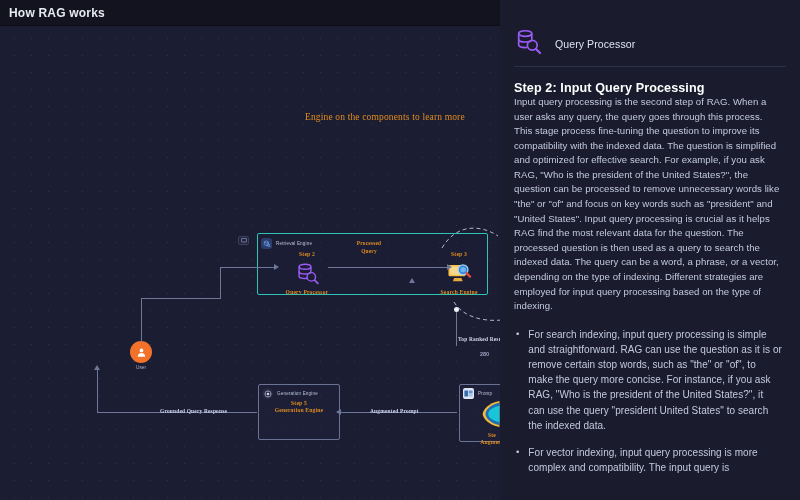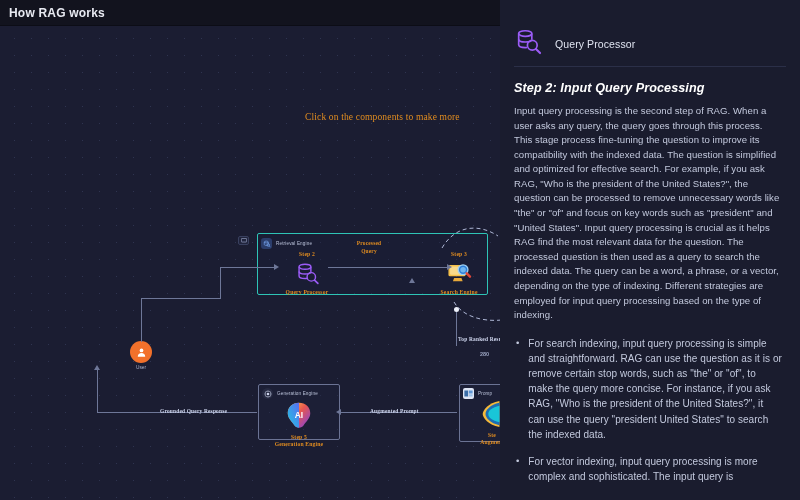--- a/index.html
+++ b/index.html
@@ -123,21 +123,21 @@
   }
   .panel-head-title {
     color: #dfe3f0; font-size: 10.5px; letter-spacing: .1px;
   }
   .panel-divider {
     height: 1px; background: #2b2f48; margin: 0 14px;
   }
   .panel-body { padding: 14px 18px 0 14px; }
   .panel-h2 {
     color: #ffffff; font-size: 12.6px; font-weight: 700;
-    letter-spacing: .1px; margin-bottom: 9px; font-style: italic;
+    letter-spacing: .1px; 
   }
   .panel-p {
     color: #c3c9dd; font-size: 9.6px; line-height: 1.52;
     letter-spacing: .05px; margin-bottom: 13px;
   }
   .bullet {
     display: flex; gap: 9px; margin-bottom: 12px;
   }
   .bullet .dot { color: #c3c9dd; font-size: 9.6px; line-height: 1.52; padding-left: 2px; }
   .bullet .txt { color: #c3c9dd; font-size: 10px; line-height: 1.52; letter-spacing: .05px; }
@@ -146,21 +146,21 @@
 <body>
 
 <div id="app">
 
   <div class="topbar">
     <span class="topbar-title">How RAG works</span>
   </div>
 
   <div class="canvas">
 
-    <span class="hint">Click on the components to make more</span>
+    <span class="hint">Engine on the components to learn more</span>
 
     <div class="grp" style="left:257px; top:207px; width:231px; height:62px;"></div>
     <div class="grp-label" style="left:261px; top:212px;">
       <span class="grp-badge" style="background:#2b3d6b;">
         <svg width="8" height="8" viewBox="0 0 16 16" fill="none" aria-hidden="true">
           <ellipse cx="6.5" cy="4" rx="4" ry="1.8" stroke="#7fb2ff" stroke-width="1.2"></ellipse>
           <path d="M2.5 4v5c0 1 1.8 1.8 4 1.8s4-.8 4-1.8V4" stroke="#7fb2ff" stroke-width="1.2"></path>
           <circle cx="10.5" cy="10" r="2.6" stroke="#7fb2ff" stroke-width="1.2"></circle>
           <path d="M12.4 11.9l2 2" stroke="#7fb2ff" stroke-width="1.2" stroke-linecap="round"></path>
         </svg>
@@ -245,38 +245,20 @@
         <svg width="8" height="8" viewBox="0 0 16 16" aria-hidden="true">
           <circle cx="8" cy="8" r="6.2" stroke="#cfd6ee" stroke-width="1.1" fill="none"></circle>
           <circle cx="8" cy="8" r="2.6" fill="#cfd6ee"></circle>
           <path d="M8 1.8v2.2M8 12v2.2M1.8 8h2.2M12 8h2.2" stroke="#cfd6ee" stroke-width="1"></path>
         </svg>
       </span>
       <span>Generation Engine</span>
     </div>
 
     <div class="node" style="left:259px; top:372px; width:80px;">
-      <div class="glyph" style="height:34px;">
-        <svg width="30" height="30" viewBox="0 0 32 32" aria-hidden="true">
-          <defs>
-            <linearGradient id="gemg" x1="0" y1="0" x2="1" y2="1">
-              <stop offset="0%" stop-color="#ffd24d"></stop>
-              <stop offset="45%" stop-color="#e8574f"></stop>
-              <stop offset="100%" stop-color="#7b3fe4"></stop>
-            </linearGradient>
-            <linearGradient id="gemb" x1="0" y1="1" x2="1" y2="0">
-              <stop offset="0%" stop-color="#1fc8e3"></stop>
-              <stop offset="100%" stop-color="#5a6cf0"></stop>
-            </linearGradient>
-          </defs>
-          <path d="M16 3c7 0 12 5 12 11 0 6-5 9-7 13-1.7 3.3-8.3 3.3-10 0C9 23 4 20 4 14 4 8 9 3 16 3z" fill="url(#gemg)"></path>
-          <path d="M16 3C9 3 4 8 4 14c0 6 5 9 7 13 .9 1.7 3.1 2.5 5 2.5V3z" fill="url(#gemb)"></path>
-          <text x="16" y="19" font-size="9" font-weight="bold" fill="#ffffff" text-anchor="middle" font-family="Liberation Sans, sans-serif">AI</text>
-        </svg>
-      </div>
       <div class="name" style="margin-top:2px;">Step 5</div>
       <div class="name">Generation Engine</div>
     </div>
 
     <div class="edge h" style="left:97px; top:386px; width:160px;"></div>
     <div class="edge v" style="left:97px; top:344px; height:43px;"></div>
     <div class="arrowhead up" style="left:94px; top:339px;"></div>
     <div class="edge-label blue" style="left:160px; top:381px;">Grounded Query Response</div>
 
     <div class="edge h" style="left:341px; top:386px; width:116px;"></div>
@@ -330,19 +312,19 @@
       <div class="panel-h2">Step 2: Input Query Processing</div>
       <div class="panel-p">Input query processing is the second step of RAG. When a user asks any query, the query goes through this process. This stage process fine-tuning the question to improve its compatibility with the indexed data. The question is simplified and optimized for effective search. For example, if you ask RAG, "Who is the president of the United States?", the question can be processed to remove unnecessary words like "the" or "of" and focus on key words such as "president" and "United States". Input query processing is crucial as it helps RAG find the most relevant data for the question. The processed question is then used as a query to search the indexed data. The query can be a word, a phrase, or a vector, depending on the type of indexing. Different strategies are employed for input query processing based on the type of indexing.</div>
 
       <div class="bullet">
         <span class="dot">•</span>
         <span class="txt">For search indexing, input query processing is simple and straightforward. RAG can use the question as it is or remove certain stop words, such as "the" or "of", to make the query more concise. For instance, if you ask RAG, "Who is the president of the United States?", it can use the query "president United States" to search the indexed data.</span>
       </div>
 
       <div class="bullet">
         <span class="dot">•</span>
-        <span class="txt">For vector indexing, input query processing is more complex and sophisticated. The input query is</span>
+        <span class="txt">For vector indexing, input query processing is more complex and compatibility. The input query is</span>
       </div>
     </div>
 
   </div>
 
 </div>
 
 </body></html>

